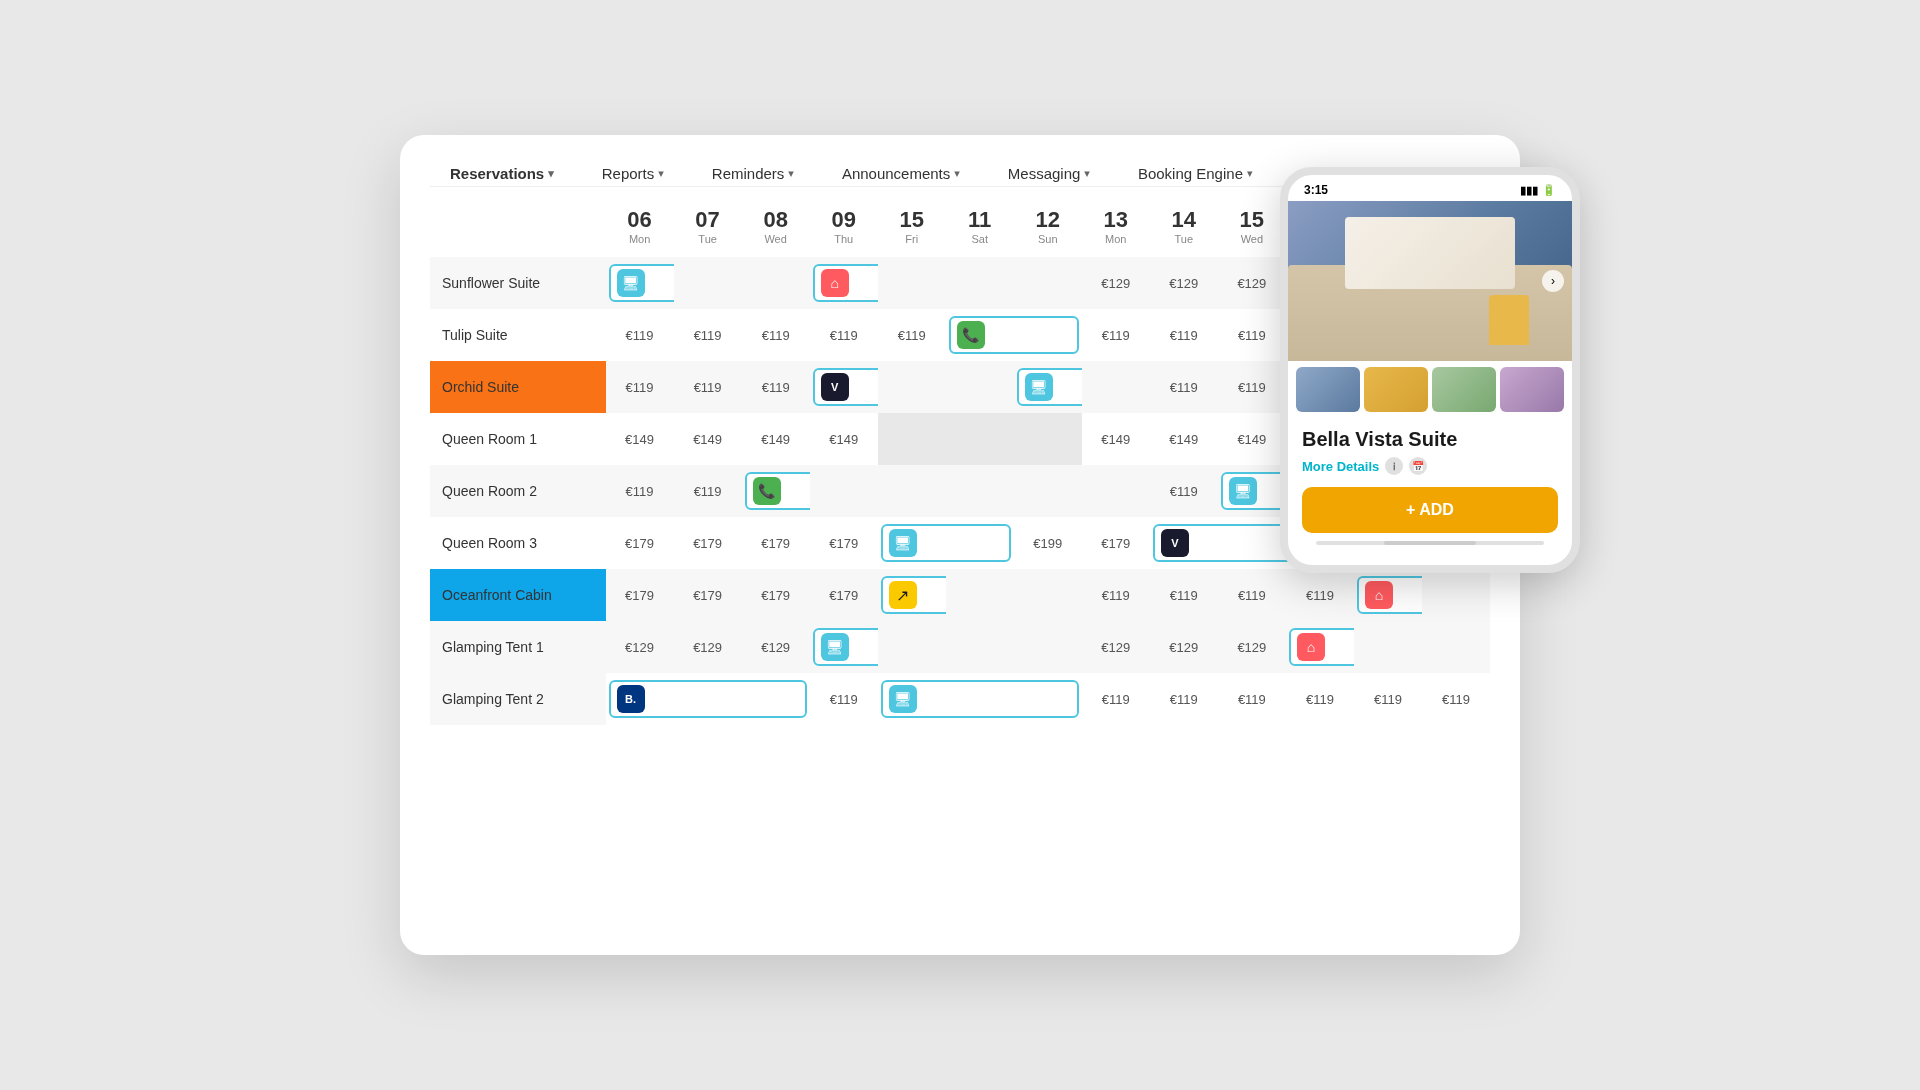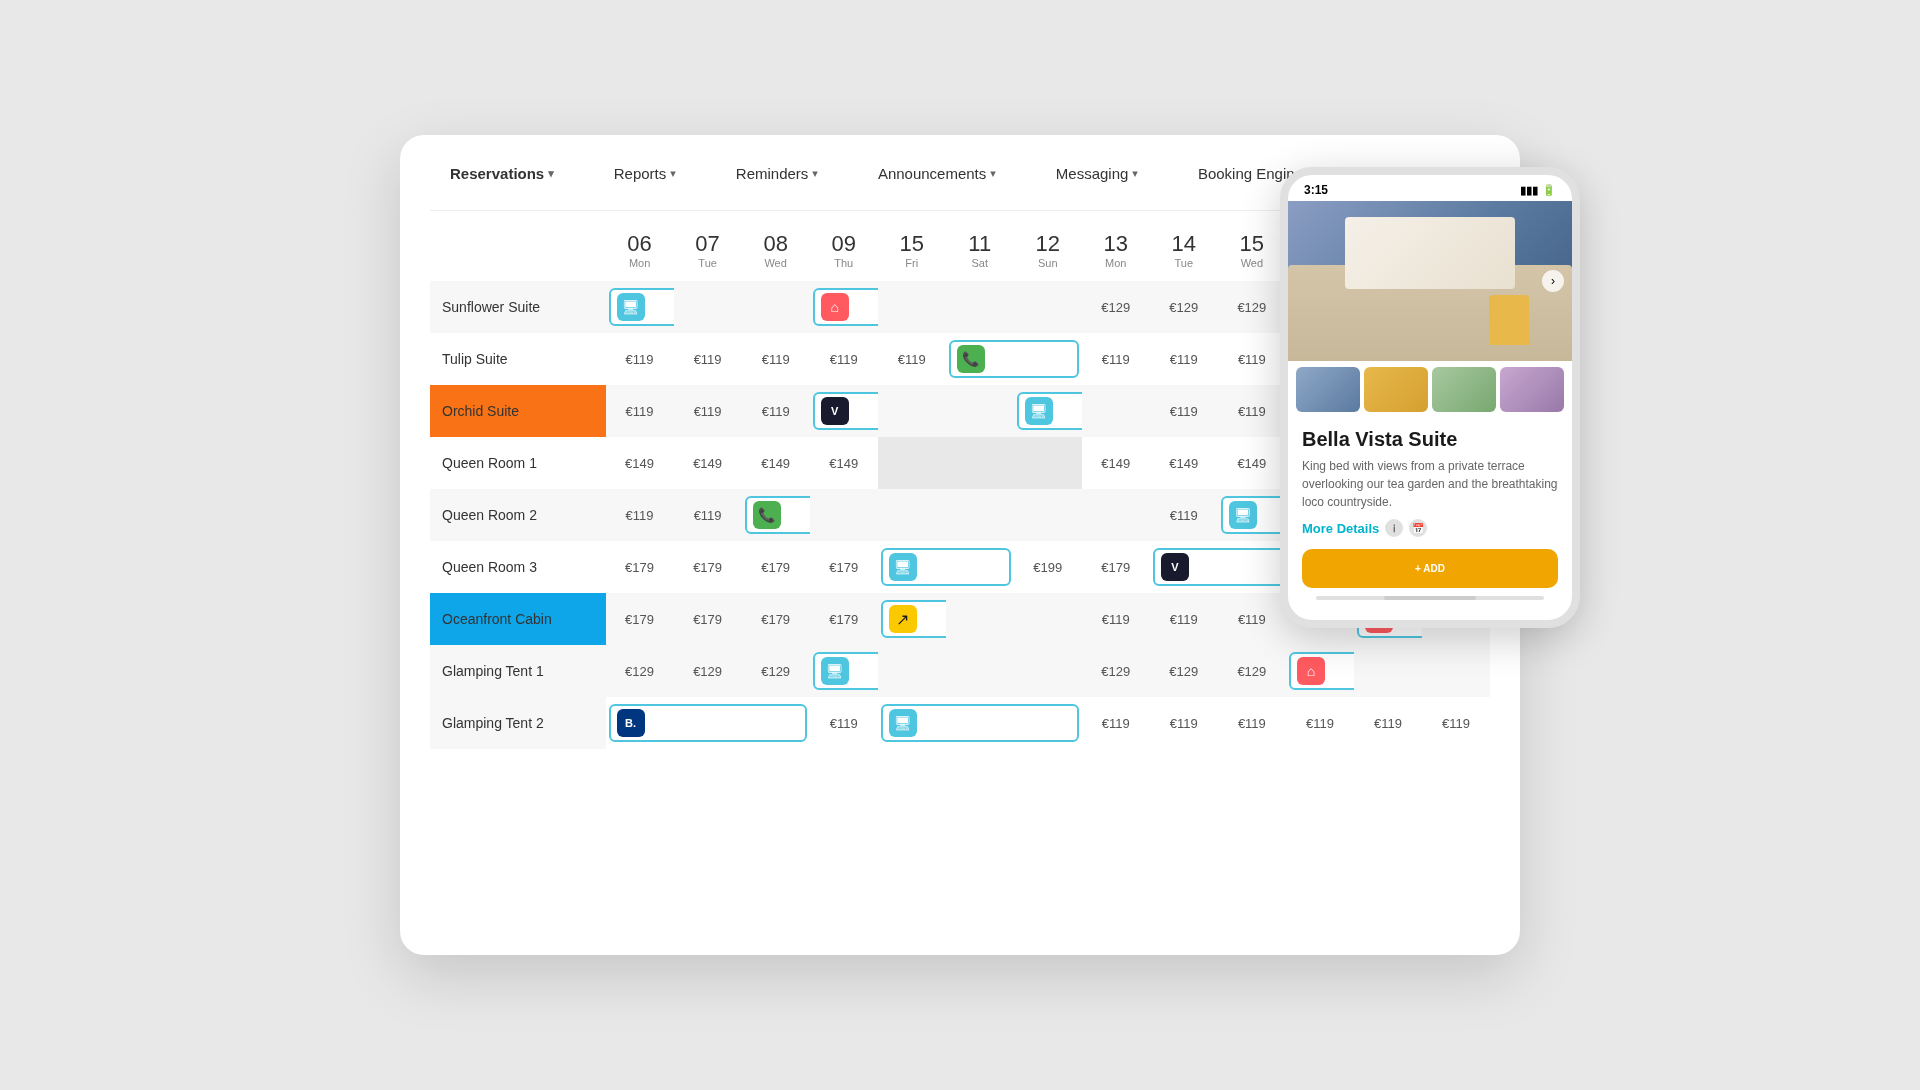--- a/index.html
+++ b/index.html
@@ -17,22 +17,22 @@
       border-radius: 24px;
       box-shadow: 0 20px 60px rgba(0,0,0,0.15);
       padding: 30px;
       position: relative;
       width: 1120px;
       min-height: 820px;
     }
     
     .nav {
       display: flex;
-      gap: 60px;
-      padding: 0 20px 28px 20px;
+      gap: 48px;
+      padding: 0 20px 4px 20px;
       border-bottom: 1px solid #eee;
       margin-bottom: 10px;
     }
     .nav-item {
       font-size: 15px;
       color: #333;
       cursor: pointer;
       display: flex;
       align-items: center;
       gap: 4px;
@@ -52,21 +52,21 @@
     }
     .calendar-table th {
       text-align: center;
       padding: 6px 4px;
       font-weight: 400;
       color: #333;
       min-width: 62px;
     }
     .day-num {
       font-size: 22px;
-      font-weight: 400;
+      font-weight: 700;
       display: block;
       line-height: 1;
     }
     .day-name {
       font-size: 11px;
       color: #888;
     }
     .room-name-col {
       min-width: 160px;
       text-align: left;
@@ -262,21 +262,21 @@
     .rate-price { font-size: 20px; font-weight: 700; color: #1a1a1a; }
     .rate-price span { font-size: 13px; font-weight: 400; color: #888; }
     .rate-total { font-size: 12px; color: #888; }
     .add-btn {
       width: 100%;
       background: #f0a500;
       color: white;
       border: none;
       border-radius: 10px;
       padding: 14px;
-      font-size: 10px;
+      font-size: 16px;
       font-weight: 700;
       display: flex;
       align-items: center;
       justify-content: center;
       gap: 6px;
       cursor: pointer;
     }
     .scrollbar-indicator {
       height: 4px;
       background: #e0e0e0;
@@ -604,21 +604,20 @@
 
     <div class="thumbnail-row">
       <div class="thumb"></div>
       <div class="thumb"></div>
       <div class="thumb"></div>
       <div class="thumb"></div>
     </div>
 
     <div class="mobile-content">
       <div class="suite-title">Bella Vista Suite</div>
-      <div class="suite-desc">King bed with views from a private terrace overlooking our tea garden and the breathtaking loco countryside.</div>
 
       <div class="more-details">
         <span>More Details</span>
         <div class="info-icon">ℹ</div>
         <div class="calendar-icon">📅</div>
       </div>
 
 
       <button class="add-btn">
         <span>+ ADD</span>

